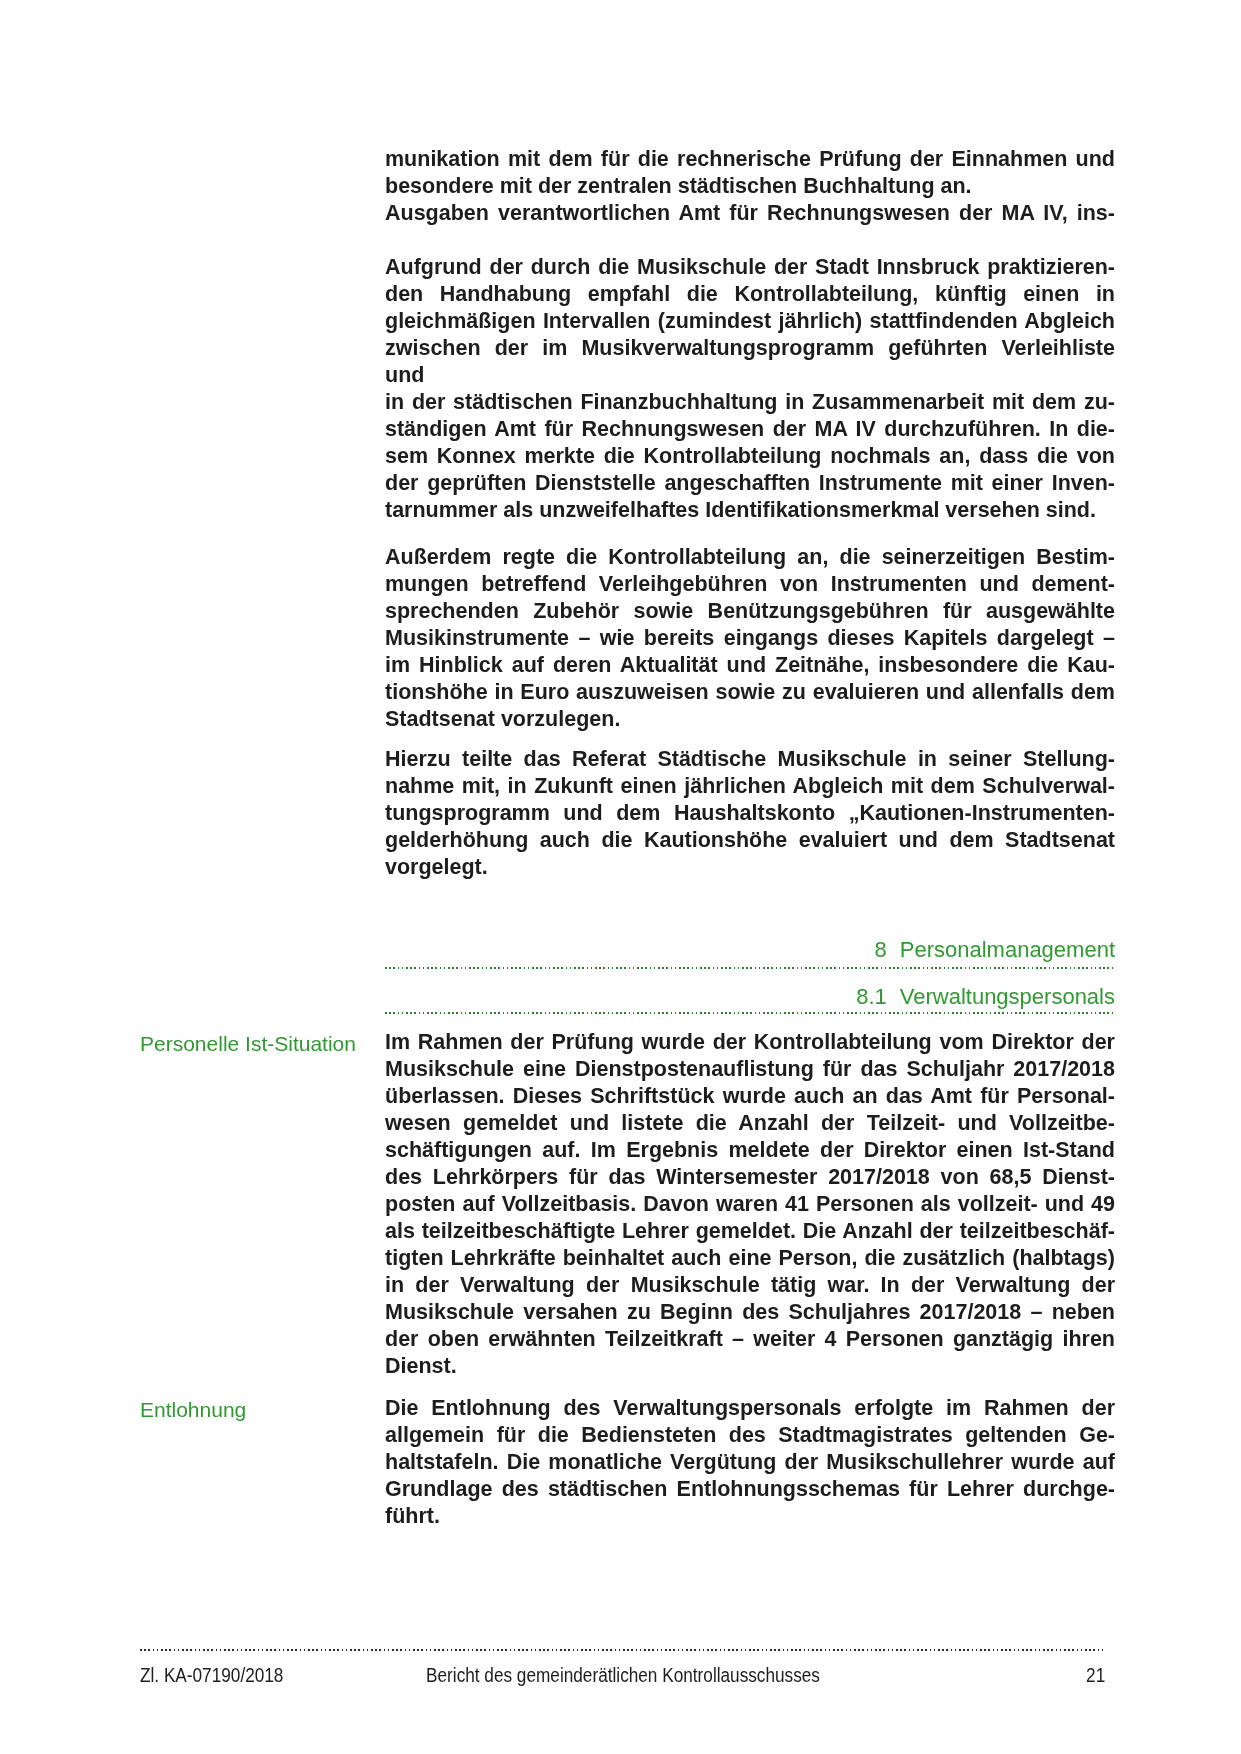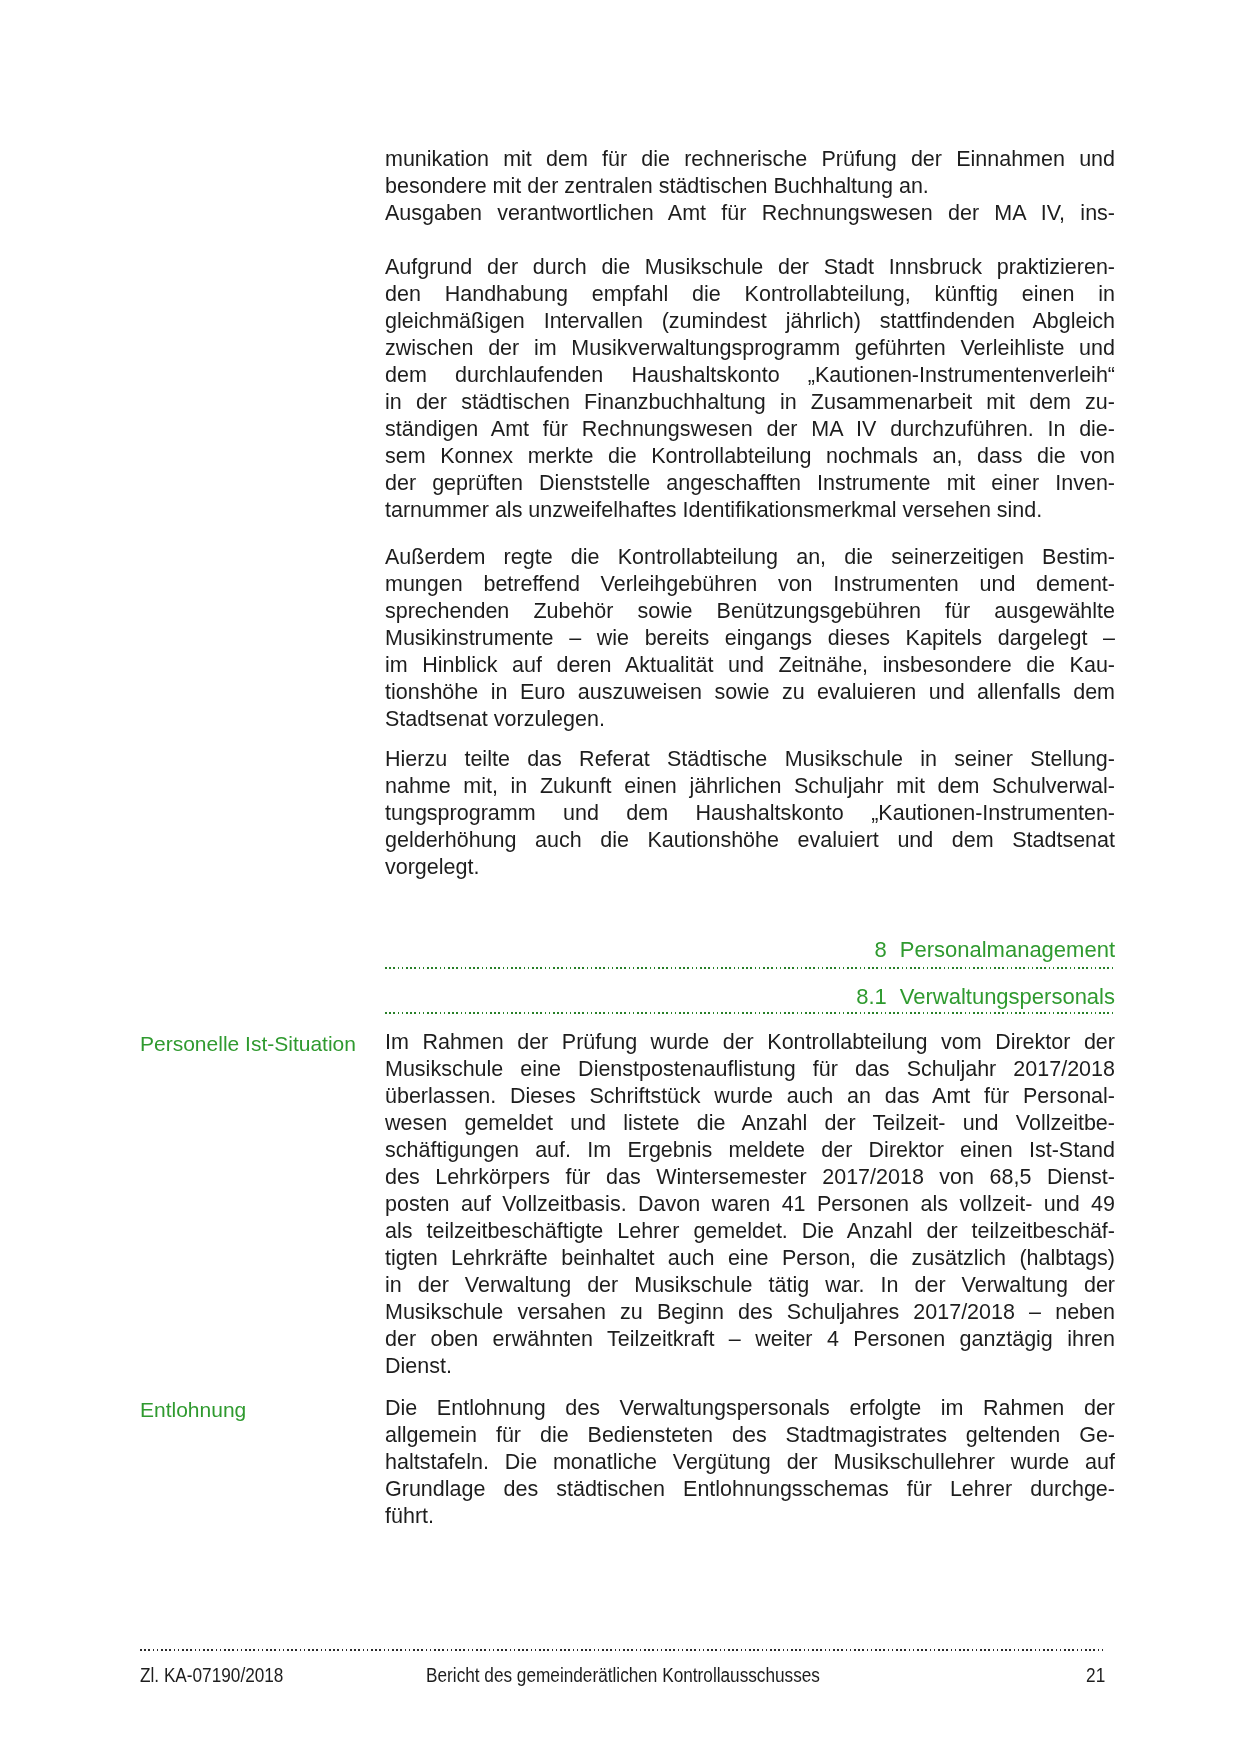--- a/index.html
+++ b/index.html
@@ -20,20 +20,21 @@
     color: var(--body-text);
     overflow: hidden;
   }
   .para {
     position: absolute;
     left: 385px;
     width: 730px;
     font-size: 21.5px;
     line-height: 27px;
     color: var(--body-text);
+    font-weight: bold;
   }
   .pline { text-align: justify; text-align-last: justify; }
   .pline.last { text-align-last: left; }
   .margin-label {
     position: absolute;
     left: 140px;
     width: 240px;
     font-size: 21px;
     line-height: 26px;
     color: var(--heading-green);
@@ -100,41 +101,40 @@
       <div class="pline">munikation mit dem für die rechnerische Prüfung der Einnahmen und</div>
       <div class="pline last">besondere mit der zentralen städtischen Buchhaltung an.</div>
       <div class="pline">Ausgaben verantwortlichen Amt für Rechnungswesen der MA IV, ins-</div>
     </div>
 
   <div class="para" style="top:254px">
       <div class="pline">Aufgrund der durch die Musikschule der Stadt Innsbruck praktizieren-</div>
       <div class="pline">den Handhabung empfahl die Kontrollabteilung, künftig einen in</div>
       <div class="pline">gleichmäßigen Intervallen (zumindest jährlich) stattfindenden Abgleich</div>
       <div class="pline">zwischen der im Musikverwaltungsprogramm geführten Verleihliste und</div>
-      <div class="pline">dem durchlaufenden Haushaltskonto „Kautionen-Instrumentenverleih“</div>
       <div class="pline">in der städtischen Finanzbuchhaltung in Zusammenarbeit mit dem zu-</div>
       <div class="pline">ständigen Amt für Rechnungswesen der MA IV durchzuführen. In die-</div>
       <div class="pline">sem Konnex merkte die Kontrollabteilung nochmals an, dass die von</div>
       <div class="pline">der geprüften Dienststelle angeschafften Instrumente mit einer Inven-</div>
       <div class="pline last">tarnummer als unzweifelhaftes Identifikationsmerkmal versehen sind.</div>
     </div>
 
   <div class="para" style="top:544px">
       <div class="pline">Außerdem regte die Kontrollabteilung an, die seinerzeitigen Bestim-</div>
       <div class="pline">mungen betreffend Verleihgebühren von Instrumenten und dement-</div>
       <div class="pline">sprechenden Zubehör sowie Benützungsgebühren für ausgewählte</div>
       <div class="pline">Musikinstrumente – wie bereits eingangs dieses Kapitels dargelegt –</div>
       <div class="pline">im Hinblick auf deren Aktualität und Zeitnähe, insbesondere die Kau-</div>
       <div class="pline">tionshöhe in Euro auszuweisen sowie zu evaluieren und allenfalls dem</div>
       <div class="pline last">Stadtsenat vorzulegen.</div>
     </div>
 
   <div class="para" style="top:746px">
       <div class="pline">Hierzu teilte das Referat Städtische Musikschule in seiner Stellung-</div>
-      <div class="pline">nahme mit, in Zukunft einen jährlichen Schuljahr mit dem Schulverwal-</div>
+      <div class="pline">nahme mit, in Zukunft einen jährlichen Abgleich mit dem Schulverwal-</div>
       <div class="pline">tungsprogramm und dem Haushaltskonto „Kautionen-Instrumenten-</div>
       <div class="pline">gelderhöhung auch die Kautionshöhe evaluiert und dem Stadtsenat</div>
       <div class="pline last">vorgelegt.</div>
     </div>
 
   <div class="heading-row" style="top:937px">
     <span>8</span>
     <span>Personalmanagement</span>
   </div>
   <div class="dotrule" style="top:967px"></div>

